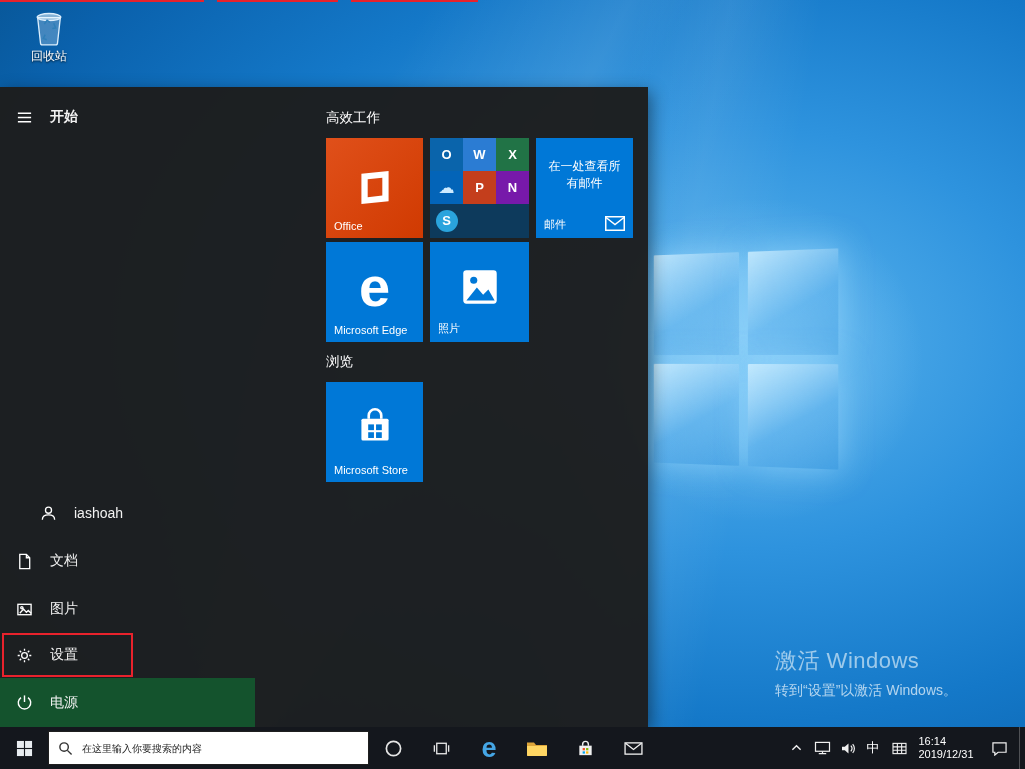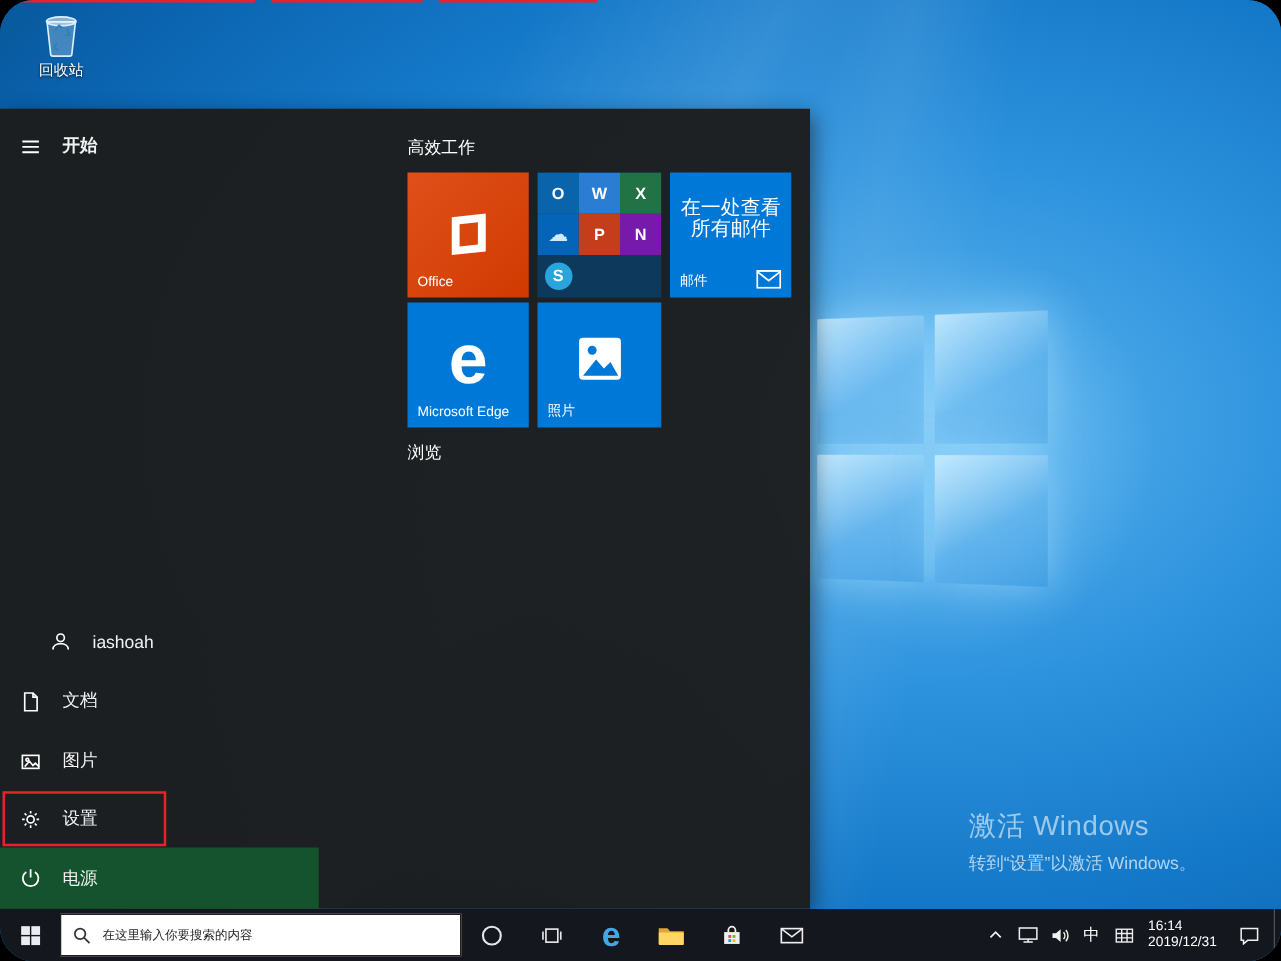--- a/index.html
+++ b/index.html
@@ -1,21 +1,20 @@
 <!DOCTYPE html>
 <html><head>
 <meta charset="utf-8">
 <style>
   * { margin:0; padding:0; box-sizing:border-box; }
   html,body { background:#000; }
   .screen {
     position:relative; width:1025px; height:769px; overflow:hidden;
     font-family:"Liberation Sans","DejaVu Sans",sans-serif;
     background:#0b62ad;
-    border-radius:27px;
   }
 
   
   .wallpaper { position:absolute; inset:0;
     background: radial-gradient(900px 620px at 72% 44%, #5cb5ee 0%, #2e93de 34%, #1478c8 62%, #0a61ac 88%, #085798 100%);
   }
   .beam { position:absolute; inset:0;
     background:
       linear-gradient(118deg, rgba(255,255,255,0) 30%, rgba(255,255,255,0.10) 44%, rgba(255,255,255,0.03) 48%, rgba(255,255,255,0) 56%),
       linear-gradient(100deg, rgba(255,255,255,0) 55%, rgba(255,255,255,0.08) 63%, rgba(255,255,255,0) 71%);
@@ -69,21 +68,21 @@
   .mini { display:flex; align-items:center; justify-content:center;
     color:#fff; font-size:13px; font-weight:bold; }
   .m-outlook { background:#0a64ab; } .m-word { background:#2b7cd3; } .m-excel { background:#217346; }
   .m-onedrive { background:#0364b8; color:#cdeaff; font-weight:normal; font-size:16px; }
   .m-ppt { background:#c43e1c; } .m-onenote { background:#7719aa; }
   .m-skype { background:#0d3a5c; } .m-empty { background:#0d3a5c; }
   .skype-ball { width:22px; height:22px; border-radius:50%; background:#2aa4dd;
     display:flex; align-items:center; justify-content:center; font-size:13px; font-weight:bold; color:#fff; }
 
   .mail-title { position:absolute; top:20px; left:0; right:0; text-align:center;
-    color:#fff; font-size:16px; line-height:17px; padding:0 8px; }
+    color:#fff; font-size:12px; line-height:17px; padding:0 8px; }
   .mail-env { position:absolute; right:8px; bottom:7px; }
 
   
   .taskbar { position:absolute; left:0; top:727px; width:1025px; height:42px;
     background:#14171d; z-index:20; }
   .tb-start { position:absolute; left:0; top:0; width:48px; height:42px;
     display:flex; align-items:center; justify-content:center; cursor:pointer; }
   .search { position:absolute; left:48px; top:4px; width:321px; height:34px;
     background:#fff; border:1px solid #1f1f1f; display:flex; align-items:center;
     padding:0 9px; gap:9px; }
@@ -272,20 +271,33 @@
           <rect x="6" y="6" width="32" height="32" rx="3" fill="#fff"></rect>
           <circle cx="16" cy="15.5" r="3.4" fill="#0078d7"></circle>
           <path d="M9 35 L19 22.5 L25 29.5 L30 24.5 L36 35 Z" fill="#0078d7"></path>
         </svg>
       </div>
       <span class="tile-label">照片</span>
     </div>
 
     <div class="group-title gt2">浏览</div>
 
+    <div class="tile t-store">
+      <div class="tile-center" style="margin-top:-10px">
+        <svg width="46" height="46" viewBox="0 0 44 44">
+          <path d="M16 14v-3a6 6 0 0 1 12 0v3" fill="none" stroke="#fff" stroke-width="2.5"></path>
+          <rect x="9" y="14" width="26" height="21" rx="1.5" fill="#fff"></rect>
+          <rect x="15.5" y="19.5" width="5.5" height="5.5" fill="#0078d7"></rect>
+          <rect x="23" y="19.5" width="5.5" height="5.5" fill="#0078d7"></rect>
+          <rect x="15.5" y="27" width="5.5" height="5.5" fill="#0078d7"></rect>
+          <rect x="23" y="27" width="5.5" height="5.5" fill="#0078d7"></rect>
+        </svg>
+      </div>
+      <span class="tile-label">Microsoft Store</span>
+    </div>
   </div>
 
   <div class="taskbar">
 
     <div class="tb-start">
       <svg viewBox="0 0 18 18" width="17" height="17">
         <rect x="1" y="1" width="7.4" height="7.4" fill="#e9edf1"></rect>
         <rect x="9.6" y="1" width="7.4" height="7.4" fill="#e9edf1"></rect>
         <rect x="1" y="9.6" width="7.4" height="7.4" fill="#e9edf1"></rect>
         <rect x="9.6" y="9.6" width="7.4" height="7.4" fill="#e9edf1"></rect>

